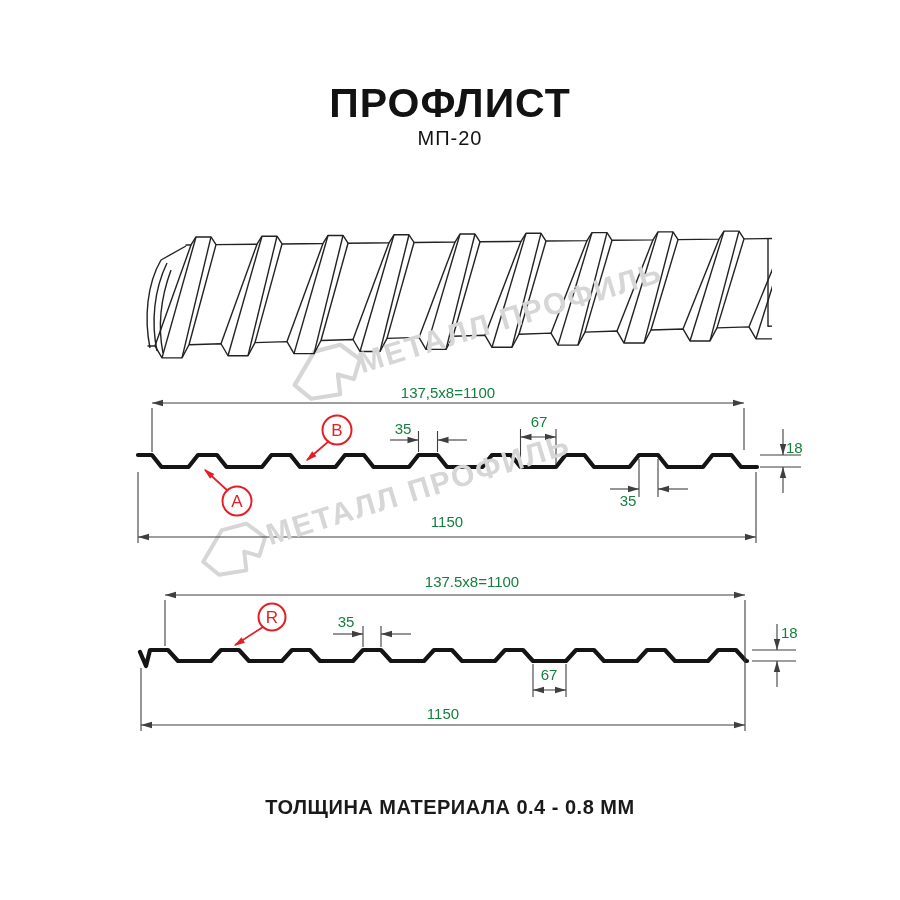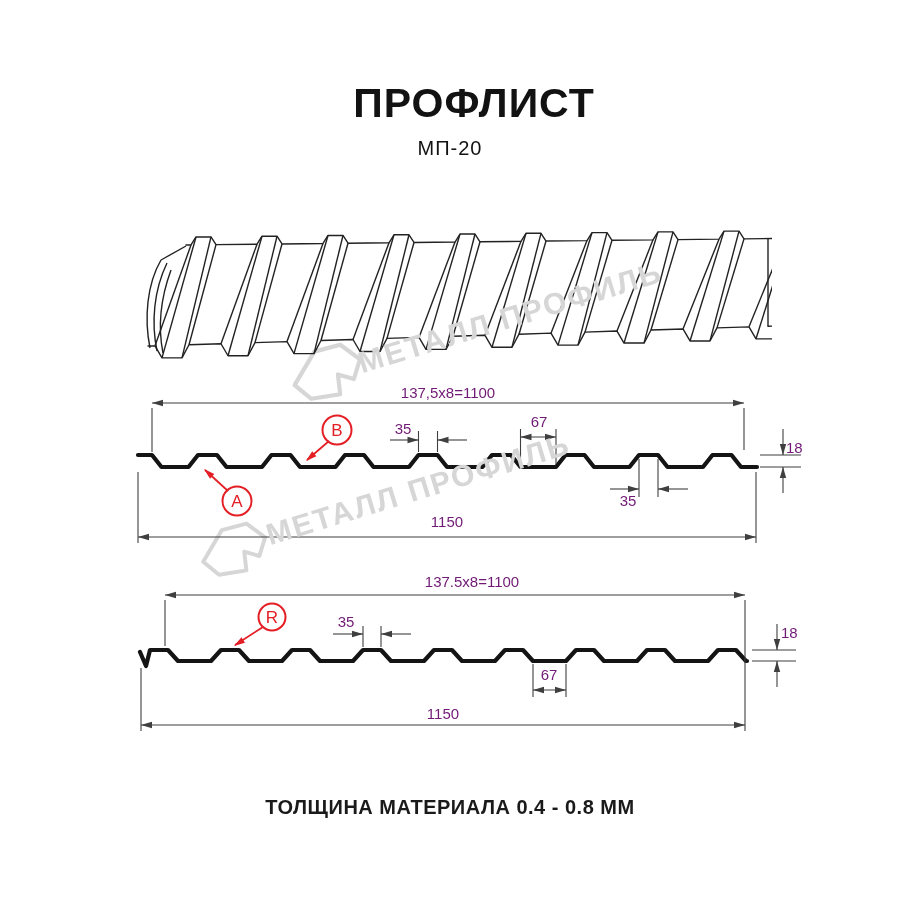--- a/index.html
+++ b/index.html
@@ -3,21 +3,21 @@
 <meta charset="utf-8">
 <style>
   html,body{margin:0;padding:0;background:#fff;}
   #page{position:relative;width:900px;height:900px;background:#fff;overflow:hidden;
         font-family:"Liberation Sans","DejaVu Sans",sans-serif;}
   .c{transform:translateX(-50%);}
   .abs{position:absolute;white-space:nowrap;}
   .title{font-size:41px;font-weight:800;letter-spacing:1px;color:#121212;}
   .model{font-size:20px;font-weight:500;letter-spacing:1px;color:#121212;}
   .note{font-size:20px;font-weight:600;letter-spacing:.5px;color:#1a1a1a;}
-  .dim{font-size:15px;color:#701a75;}
+  .dim{font-size:15px;color:#15803d;}
   .wm{font-size:30px;font-weight:bold;letter-spacing:2px;color:#d6d6d6;
       transform-origin:0 100%;transform:rotate(-17deg);}
   .callout{position:absolute;transform:translate(-50%,-50%);border:2.5px solid #e31e24;
       border-radius:50%;color:#e31e24;display:flex;align-items:center;justify-content:center;
       font-size:17px;line-height:1;background:transparent;}
   .co27{width:27px;height:27px;}
   .co25{width:25px;height:25px;}
   svg{position:absolute;left:0;top:0;}
 </style>
 </head>
@@ -158,22 +158,22 @@
     <g id="gRed">
         <line x1="228" y1="491" x2="205" y2="470" stroke="#e31e24" stroke-width="1.7"></line>
         <path d="M0 0 L-11 3.2 L-11 -3.2 Z" fill="#e31e24" transform="translate(204 469) rotate(222)"></path>
         <line x1="329" y1="441" x2="307" y2="460" stroke="#e31e24" stroke-width="1.7"></line>
         <path d="M0 0 L-11 3.2 L-11 -3.2 Z" fill="#e31e24" transform="translate(306 461) rotate(139)"></path>
         <line x1="263" y1="627" x2="235" y2="645" stroke="#e31e24" stroke-width="1.7"></line>
         <path d="M0 0 L-11 3.2 L-11 -3.2 Z" fill="#e31e24" transform="translate(234 646) rotate(147)"></path>
       </g>
   </svg>
 
-  <span class="abs c title" style="left:450px;top:80px;margin-left:24px;">ПРОФЛИСТ</span>
-  <span class="abs c model" style="left:450px;top:137px;">МП-20</span>
+  <span class="abs c title" style="left:450px;top:80px;">ПРОФЛИСТ</span>
+  <span class="abs c model" style="left:450px;top:127px;">МП-20</span>
 
   <span class="abs wm" style="left:364px;top:346px;">МЕТАЛЛ ПРОФИЛЬ</span>
   <span class="abs wm" style="left:272px;top:518px;">МЕТАЛЛ ПРОФИЛЬ</span>
 
   <span class="abs c dim" style="left:448px;top:384px;">137,5x8=1100</span>
   <span class="abs c dim" style="left:403px;top:420px;">35</span>
   <span class="abs c dim" style="left:539px;top:413px;">67</span>
   <span class="abs dim" style="left:786px;top:439px;">18</span>
   <span class="abs c dim" style="left:628px;top:492px;">35</span>
   <span class="abs c dim" style="left:447px;top:513px;">1150</span>

